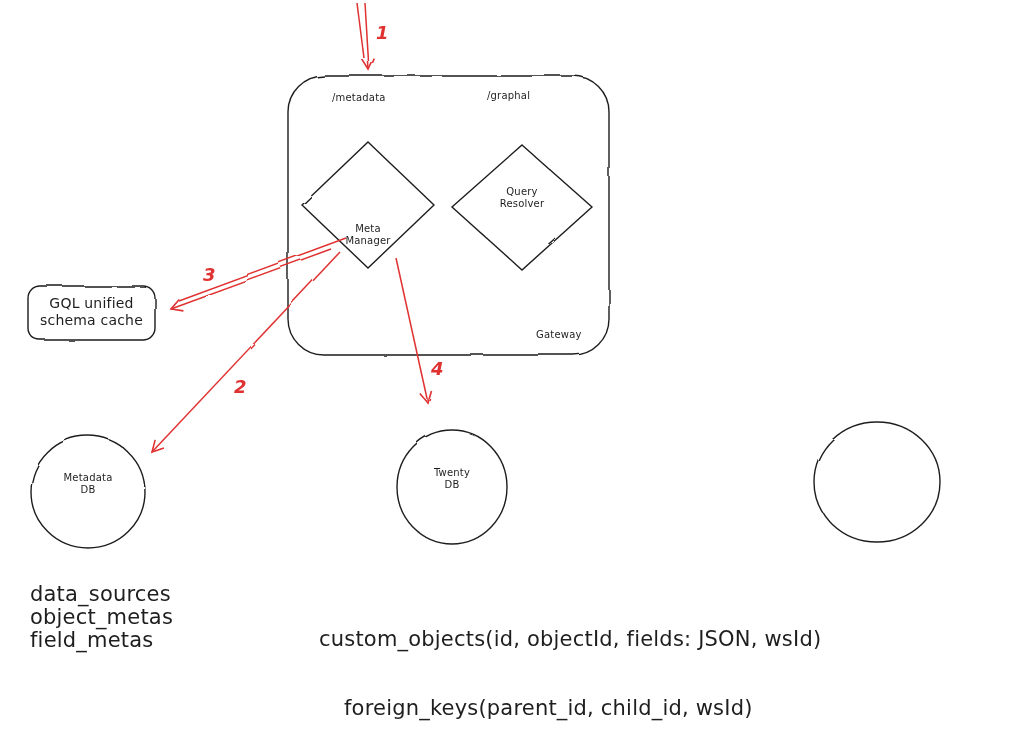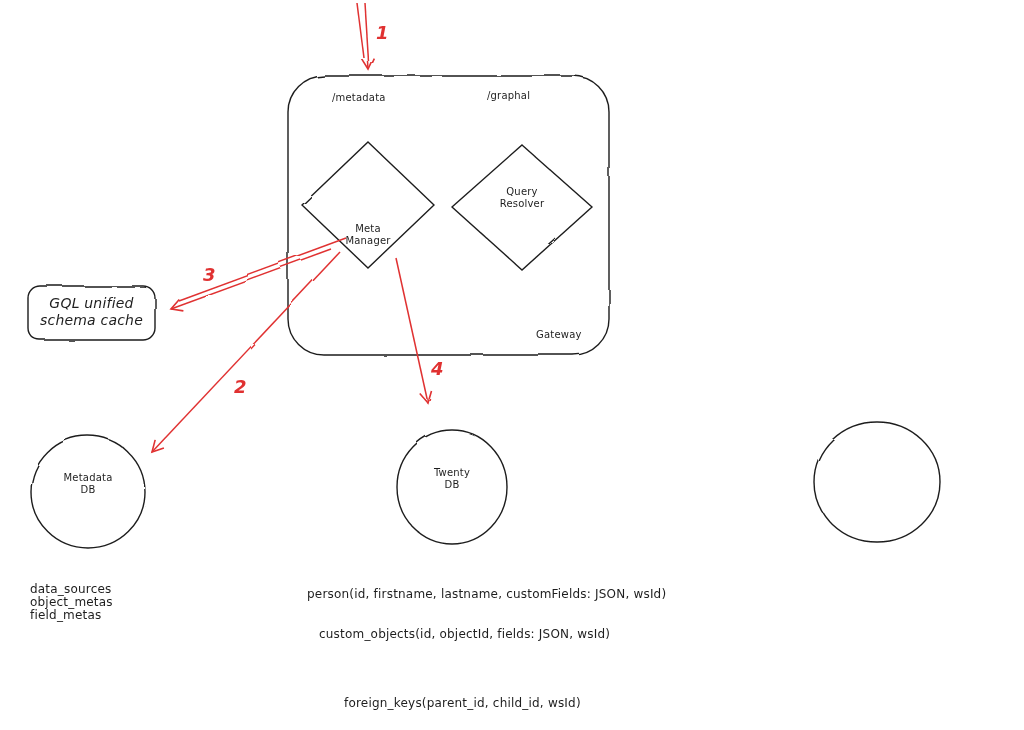--- a/index.html
+++ b/index.html
@@ -17,22 +17,22 @@
   .shape { fill: none; stroke: #1e1e1e; stroke-width: 1.4; }
   .arrow { fill: none; stroke: #e03131; stroke-width: 1.5; }
   .label {
     position: absolute;
     font-size: 10px;
     line-height: 1.2;
     white-space: pre;
     letter-spacing: 0.2px;
   }
   .center { text-align: center; white-space: normal; }
-  .small { font-size: 14px; font-style: italic; }
-  .schema { font-size: 12px; }
+  .small { font-size: 14px; }
+  .schema { font-size: 21px; }
   .num {
     position: absolute;
     color: #e03131;
     font-size: 18px;
     font-weight: bold;
     font-style: italic;
   }
 </style>
 </head>
 <body>
@@ -91,20 +91,19 @@
   <div class="num" style="left:203px; top:264px;">3</div>
   <div class="num" style="left:431px; top:358px;">4</div>
 
   <div class="label center" style="left:38px; top:472px; width:100px;"><span>Metadata</span><br><span>DB</span></div>
 
   <div class="label center" style="left:402px; top:467px; width:100px;"><span>Twenty</span><br><span>DB</span></div>
 
 
   <div class="label schema" style="left:30px; top:583px; line-height:1.1;"><span>data_sources</span><br><span>object_metas</span><br><span>field_metas</span></div>
 
-  <div class="label schema" style="left:307px; top:587px;">person(id, firstname, lastname, customFields: JSON, wsId)</div>
 
   <div class="label schema" style="left:344px; top:696px;">foreign_keys(parent_id, child_id, wsId)</div>
 
   <div class="label schema" style="left:319px; top:627px;">custom_objects(id, objectId, fields: JSON, wsId)</div>
 
 
 </div>
 
 </body></html>

